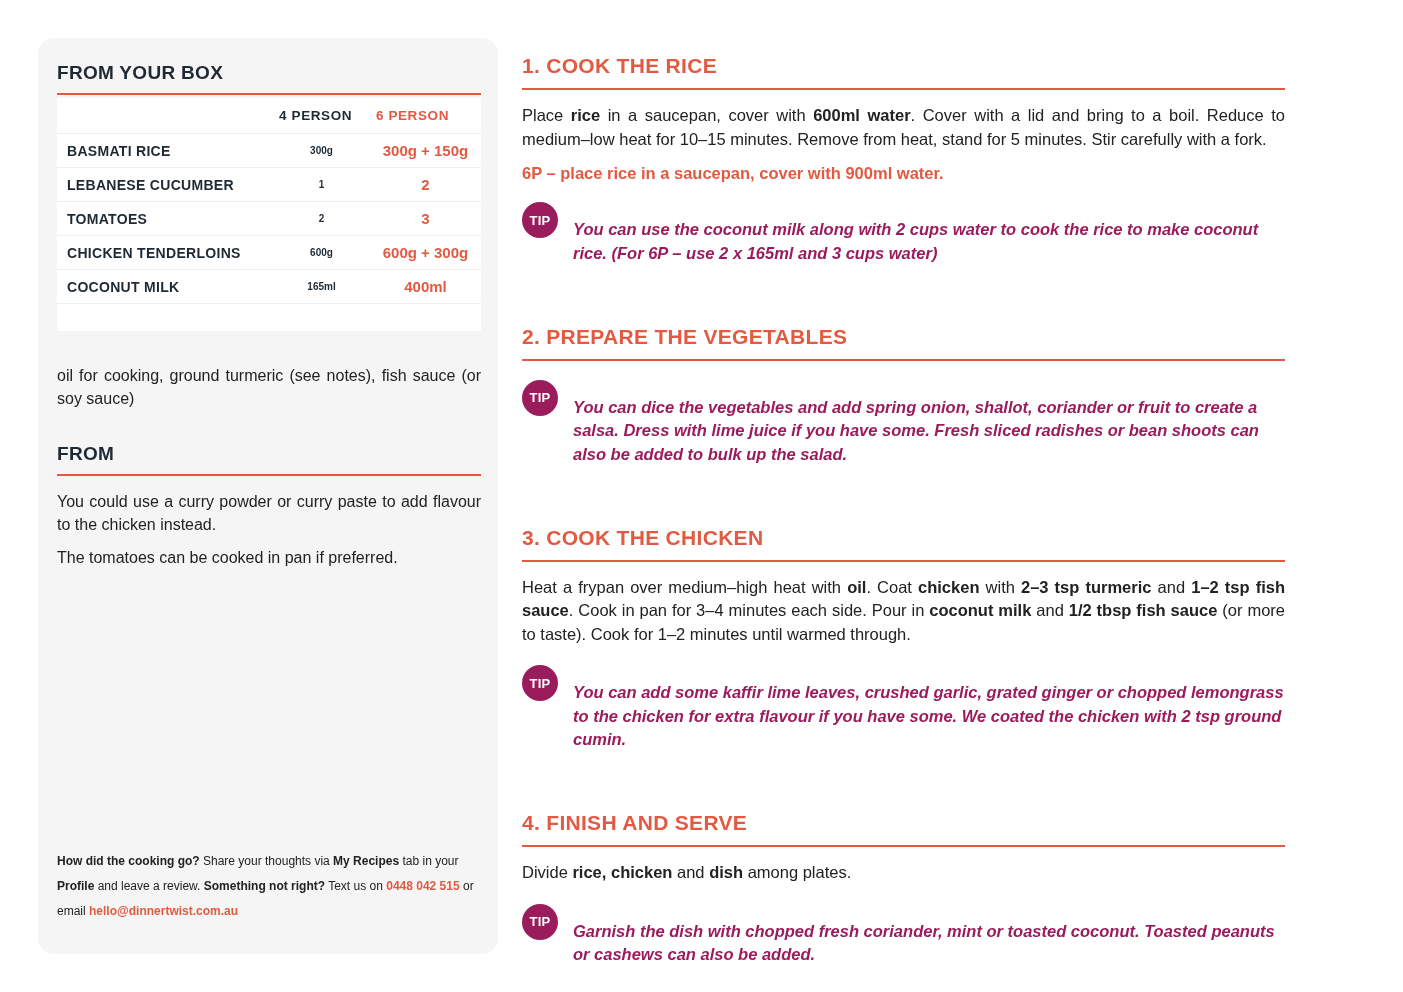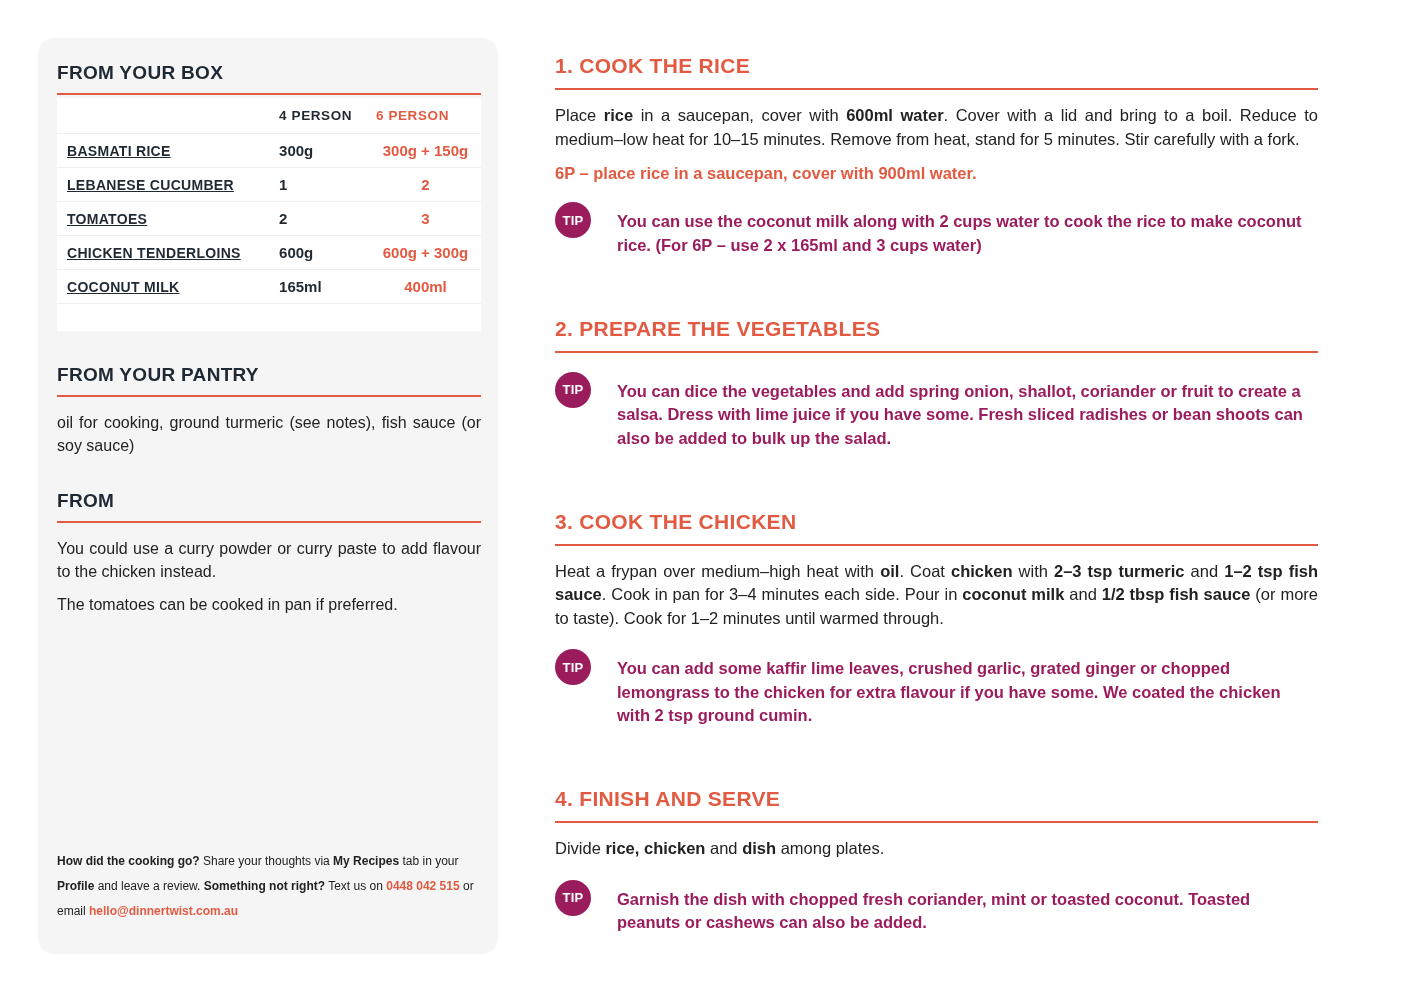--- a/index.html
+++ b/index.html
@@ -61,25 +61,25 @@
     padding-top: 10px; padding-bottom: 10px;
   }
   .box-table thead th.col-6p { color: var(--accent); }
   .box-table td.ing-name {
     font-size: 14px;
     letter-spacing: 0.3px;
     color: var(--dark);
     text-align: left;
     padding-left: 10px;
     white-space: nowrap;
-    text-decoration: underline;
   }
   .box-table td.val-4p {
-    font-size: 15px;
-    color: var(--dark);
+    font-size: 10px;
+    color: var(--dark);
+    text-align: center;
     white-space: nowrap;
   }
   .box-table td.val-6p {
     font-size: 15px;
     color: var(--accent);
     text-align: center;
     white-space: nowrap;
   }
   .side-section { margin-top: 33px; }
   .side-text {
@@ -96,21 +96,21 @@
     font-size: 12px;
     line-height: 25px;
     color: var(--body);
   }
   .seg-b { font-weight: 700; }
   .seg-a { font-weight: 700; color: var(--accent); }
 
   
   .main {
     position: absolute;
-    left: 555px; top: 54px;
+    left: 522px; top: 54px;
     width: 763px;
   }
   .step { margin-top: 43px; }
   .step:first-child { margin-top: 0; }
   .step-title {
     font-size: 21px;
     font-weight: 700;
     letter-spacing: 0.3px;
     color: var(--accent);
     margin: 0;
@@ -126,42 +126,43 @@
   }
   .step-note {
     font-size: 16.5px;
     font-weight: 700;
     color: var(--accent);
     margin: 13px 0 0 0;
   }
   .tip-row {
     display: flex;
     align-items: flex-start;
-    gap: 26px;
+    gap: 15px;
     margin-top: 19px;
   }
   .tip-badge {
     flex: 0 0 auto;
     width: 36px; height: 36px;
     border-radius: 50%;
     background: var(--tip);
     color: #ffffff;
     font-size: 13px;
     font-weight: 700;
     display: flex;
     align-items: center;
     justify-content: center;
     letter-spacing: 0.2px;
   }
   .tip-text {
     font-size: 16.5px;
     line-height: 23.5px;
     font-weight: 700;
+    font-style: italic;
     color: var(--tip);
-    margin-top: 8px;
+    margin-top: 16px;
   }
 </style>
 </head>
 <body>
 
 <aside class="left-panel">
 
   <h2 class="side-title">FROM YOUR BOX</h2>
 
   <div class="table-wrap">
@@ -202,21 +203,20 @@
           <tr>
             <td class="ing-name">COCONUT MILK</td>
             <td class="val-4p">165ml</td>
             <td class="val-6p">400ml</td>
           </tr>
         </tbody>
     </table>
   </div>
 
   <div class="side-section">
-    <h2 class="side-title">FROM YOUR PANTRY</h2>
     <p class="side-text">oil for cooking, ground turmeric (see notes), fish sauce (or soy sauce)</p>
   </div>
 
   <div class="side-section">
     <h2 class="side-title">FROM</h2>
     <p class="side-text">You could use a curry powder or curry paste to add flavour to the chicken instead.</p>
     <p class="side-text">The tomatoes can be cooked in pan if preferred.</p>
   </div>
 
   <p class="panel-footer"><span class="seg-b">How did the cooking go?</span><span> Share your thoughts via </span><span class="seg-b">My Recipes</span><span> tab in your </span><span class="seg-b">Profile</span><span> and leave a review. </span><span class="seg-b">Something not right?</span><span> Text us on </span><span class="seg-a">0448 042 515</span><span> or email </span><span class="seg-a">hello@dinnertwist.com.au</span></p>

